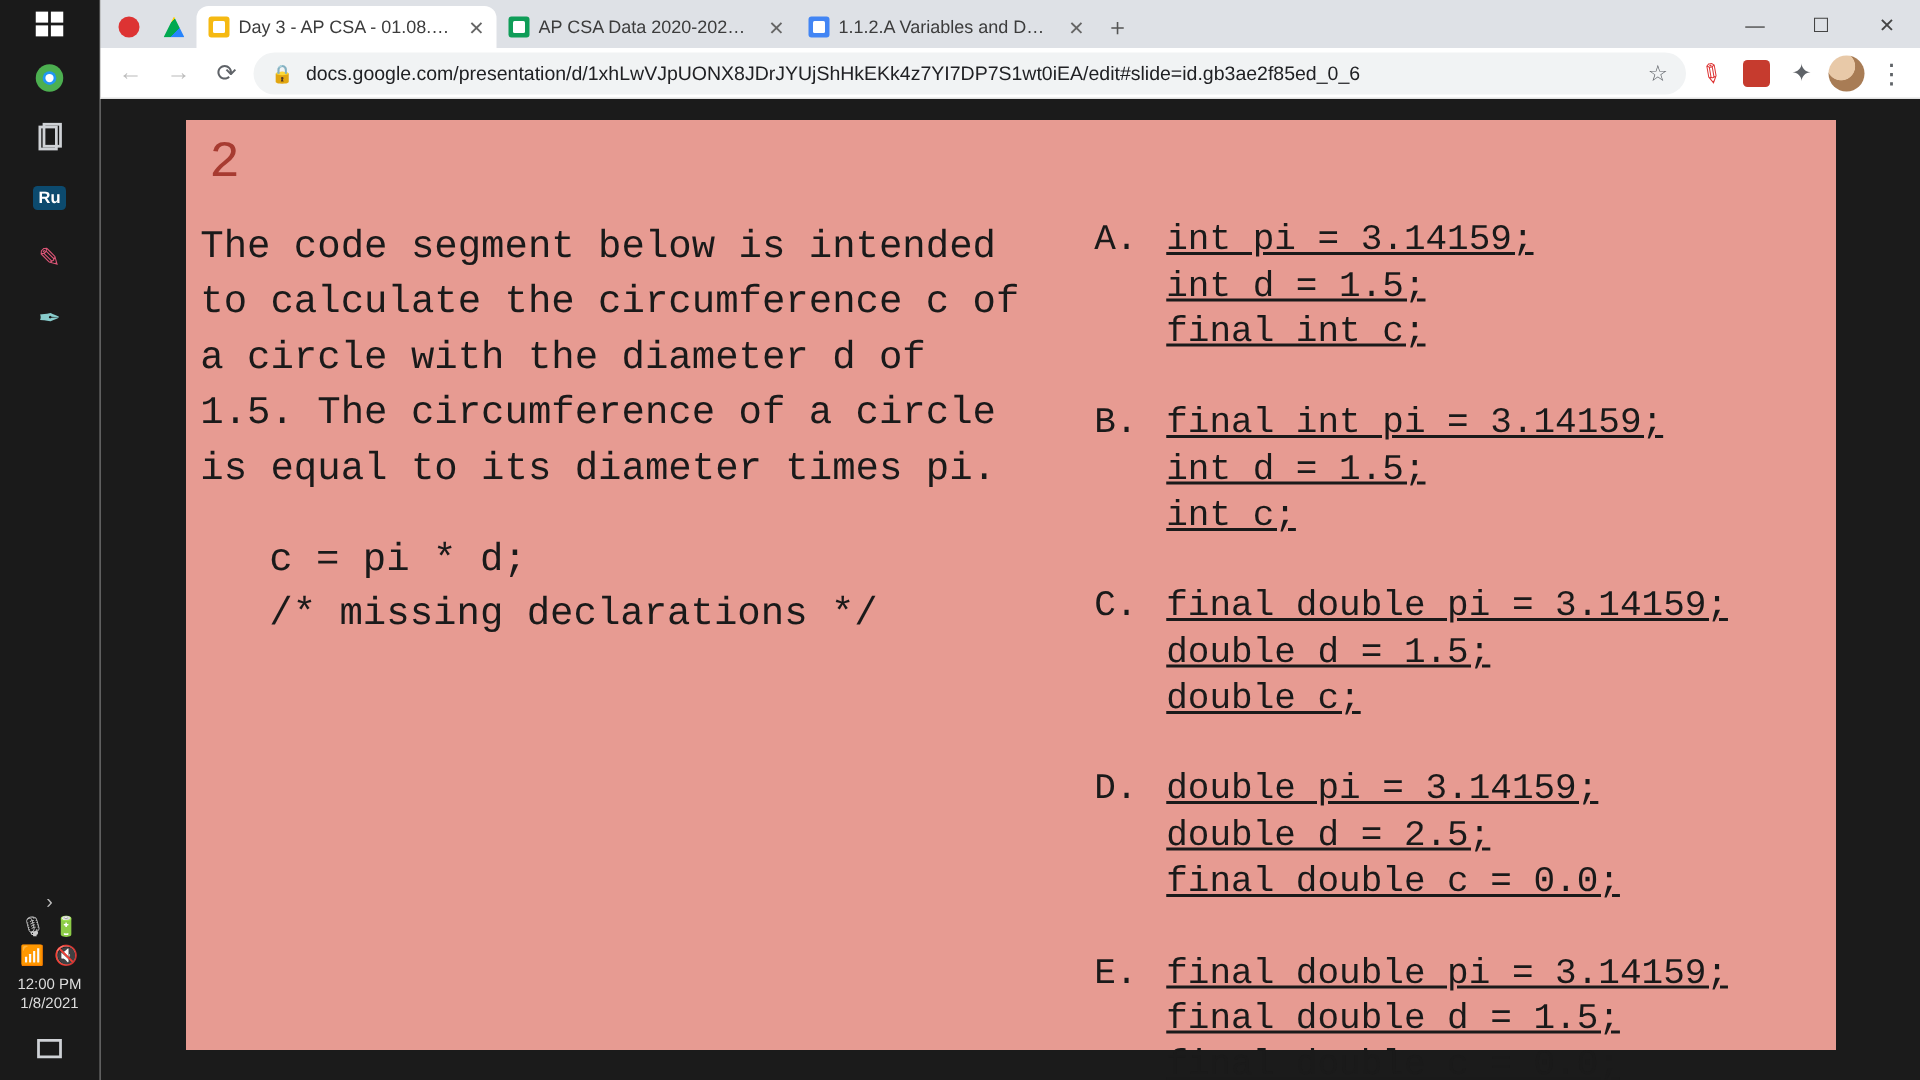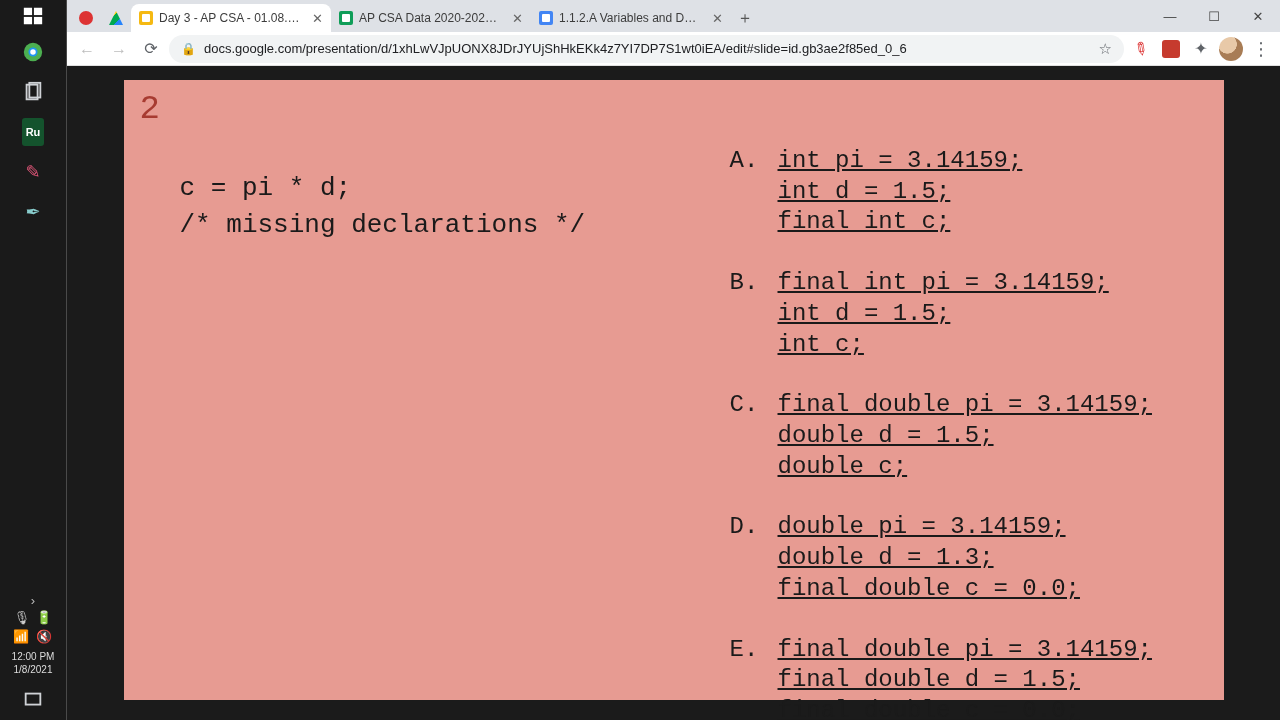--- a/index.html
+++ b/index.html
@@ -16,21 +16,21 @@
     width: 66px; height: 40px; display: flex; align-items: center; justify-content: center;
     font-size: 18px;
   }
   .tb-item svg { width: 22px; height: 22px; }
   .tb-start { height: 32px; }
   .tb-spacer { flex: 1; }
   .tb-clock { font-size: 10px; text-align: center; line-height: 1.3; color: #ddd; margin: 4px 0; }
   .tb-arrow { color:#bbb; font-size:13px; margin-top:auto;}
   .tb-small-row { display:flex; gap:6px; justify-content:center; width:100%; font-size:13px; color:#ccc; margin:2px 0;}
   .tb-badge-ru {
-    width:22px;height:28px;background:#14532d;color:#fff;font-size:11px;font-weight:600;
+    width:22px;height:16px;background:#0c4a6e;color:#fff;font-size:11px;font-weight:600;
     display:flex;align-items:center;justify-content:center;border-radius:3px;
   }
 
   
   .browser {
     width: 1214px; height: 720px; background: #fff; display: flex; flex-direction: column;
     border-left: 1px solid #4a4a4a;
   }
   .tabstrip {
     height: 32px; background: #dee1e6; display: flex; align-items: flex-end;
@@ -226,20 +226,21 @@
         <span class="avatar"></span>
       </div>
     <div class="menu-dots"><span>⋮</span></div>
   </div>
 
   <div class="viewport">
     <div class="slide">
       <div class="slide-num">2</div>
       <div class="slide-body">
         <div class="question">
+          <div>The code segment below is intended to calculate the circumference c of a circle with the diameter d of 1.5. The circumference of a circle is equal to its diameter times pi.</div>
           <div class="codeblock">
             <div>c = pi * d;</div>
             <div>/* missing declarations */</div>
           </div>
         </div>
         <div class="answers">
           <div class="ans">
             <div class="letter">A.</div>
             <div class="code">int pi = 3.14159;
 int d = 1.5;
@@ -253,21 +254,21 @@
           </div>
           <div class="ans">
             <div class="letter">C.</div>
             <div class="code">final double pi = 3.14159;
 double d = 1.5;
 double c;</div>
           </div>
           <div class="ans">
             <div class="letter">D.</div>
             <div class="code">double pi = 3.14159;
-double d = 1.3;
+double d = 2.5;
 final double c = 0.0;</div>
           </div>
           <div class="ans">
             <div class="letter">E.</div>
             <div class="code">final double pi = 3.14159;
 final double d = 1.5;
 final double c = 0.0;</div>
           </div>
         </div>
       </div>

